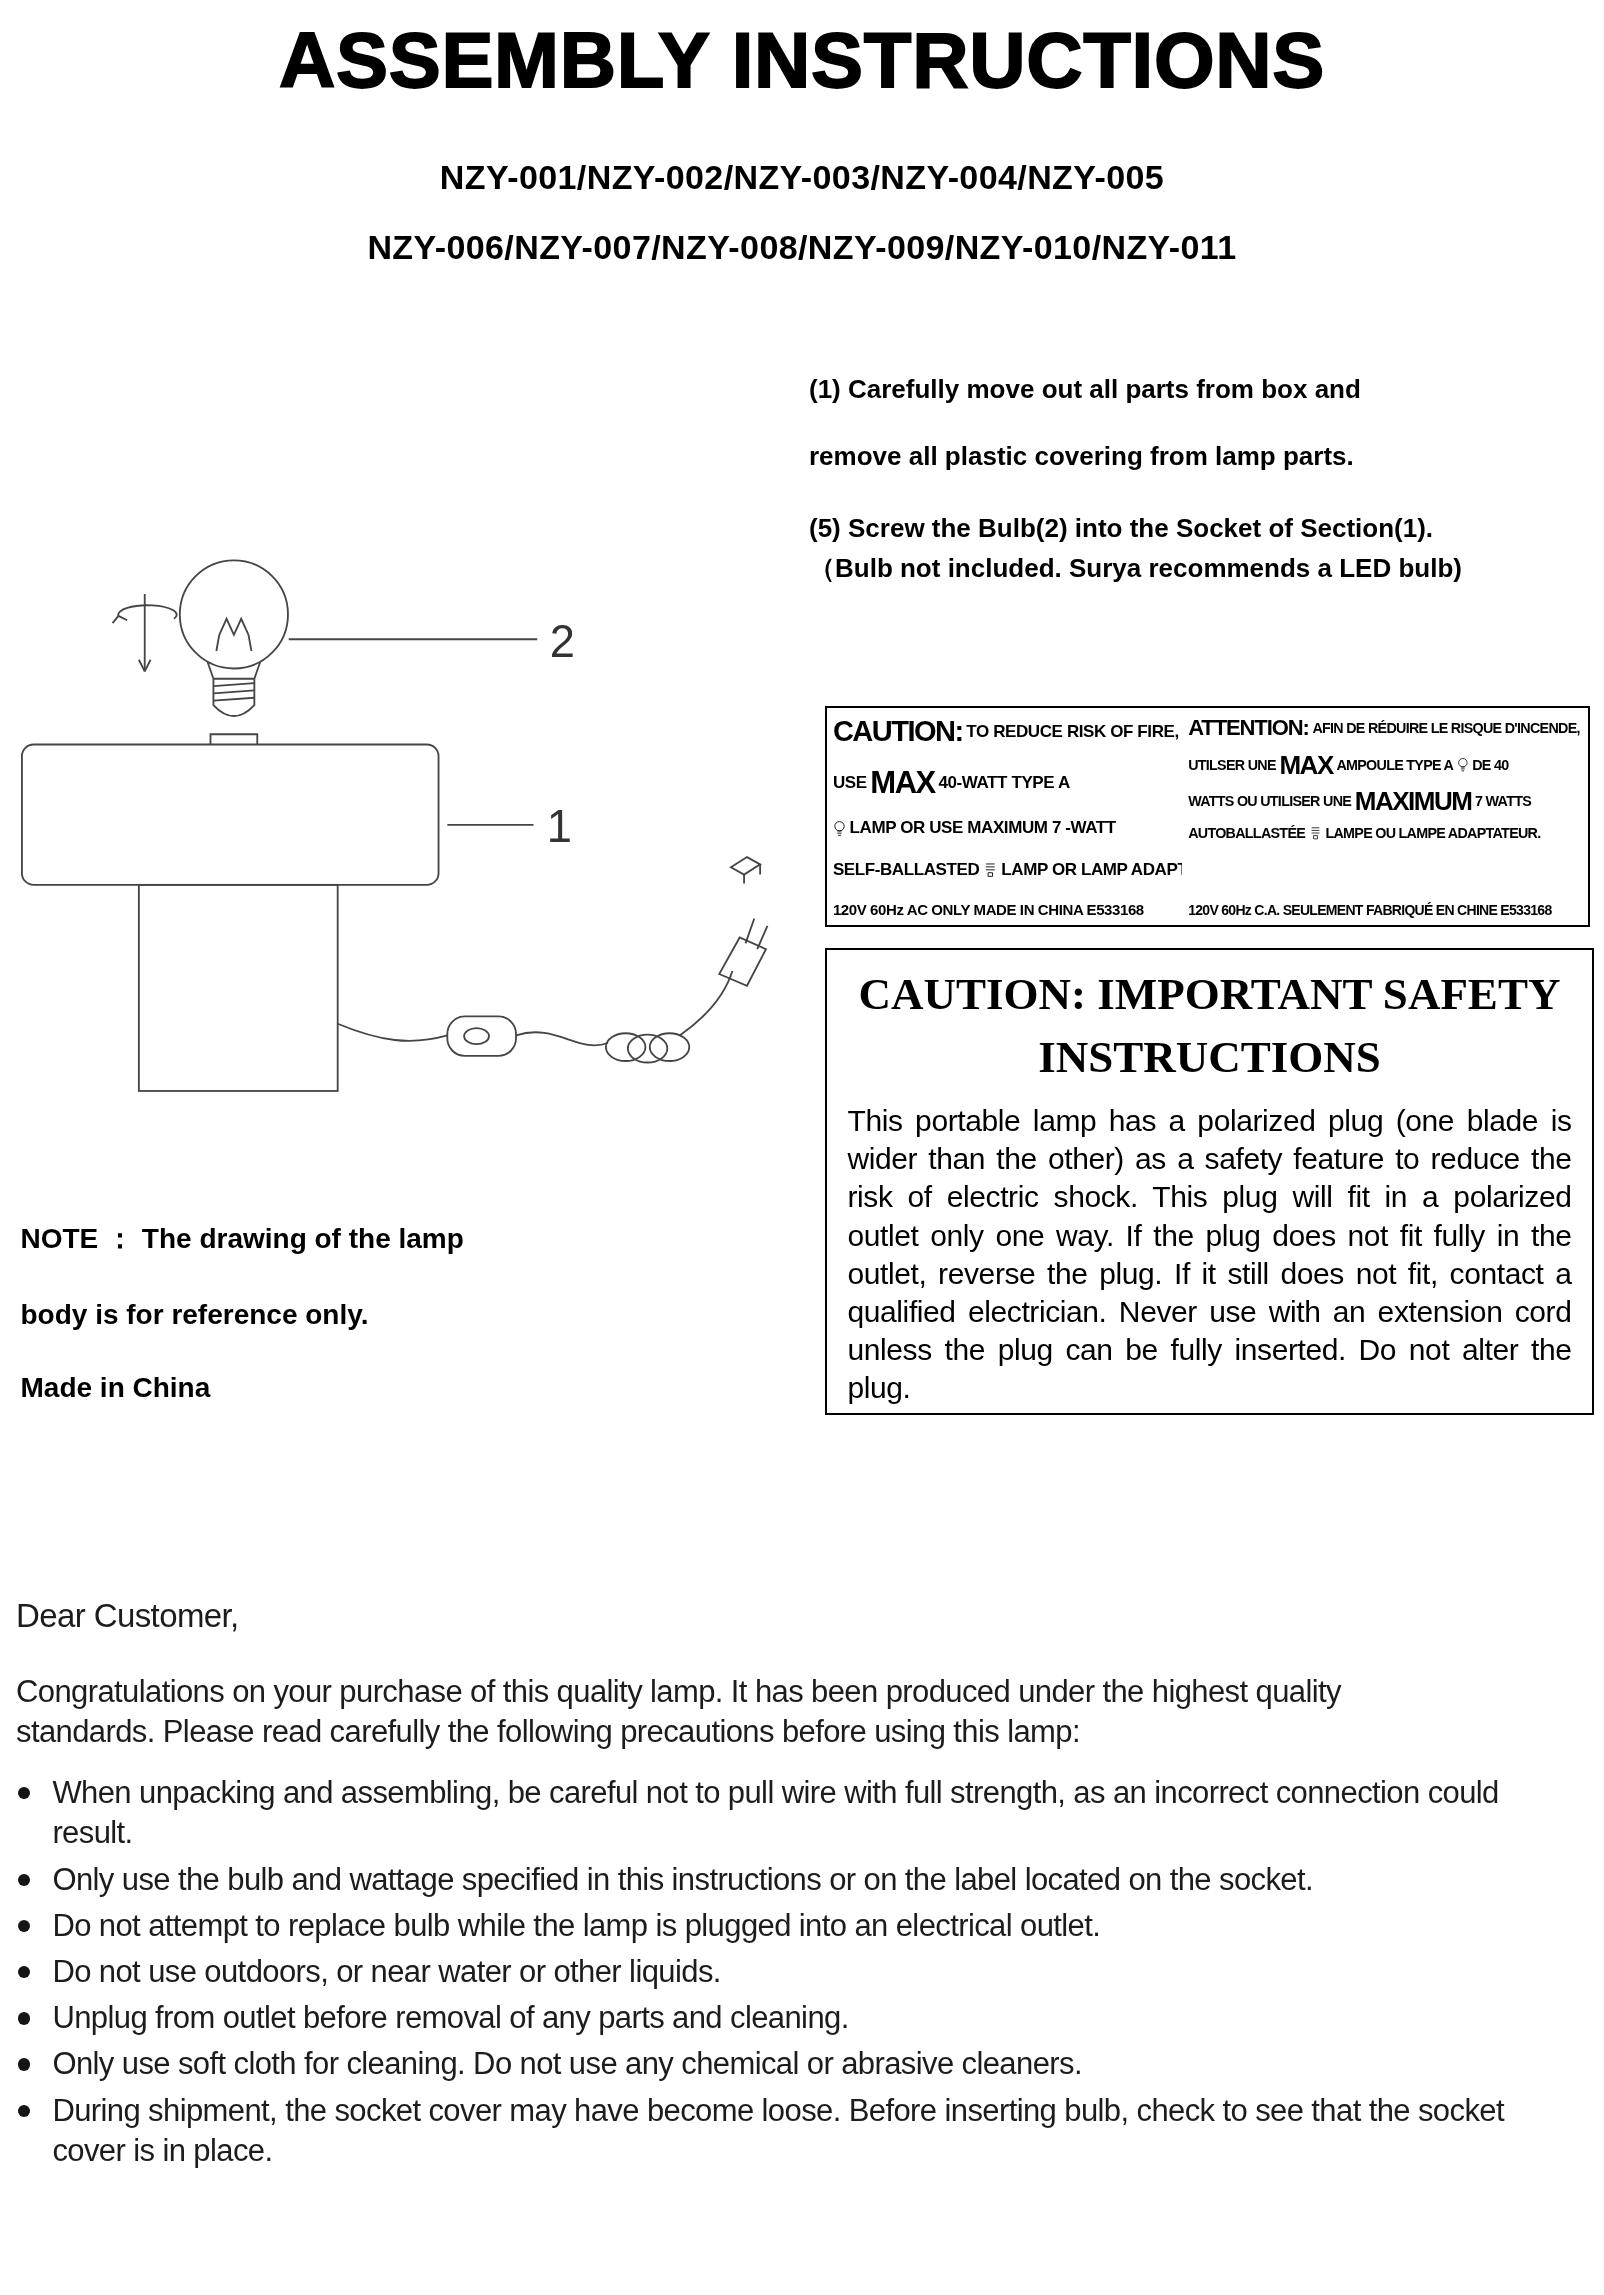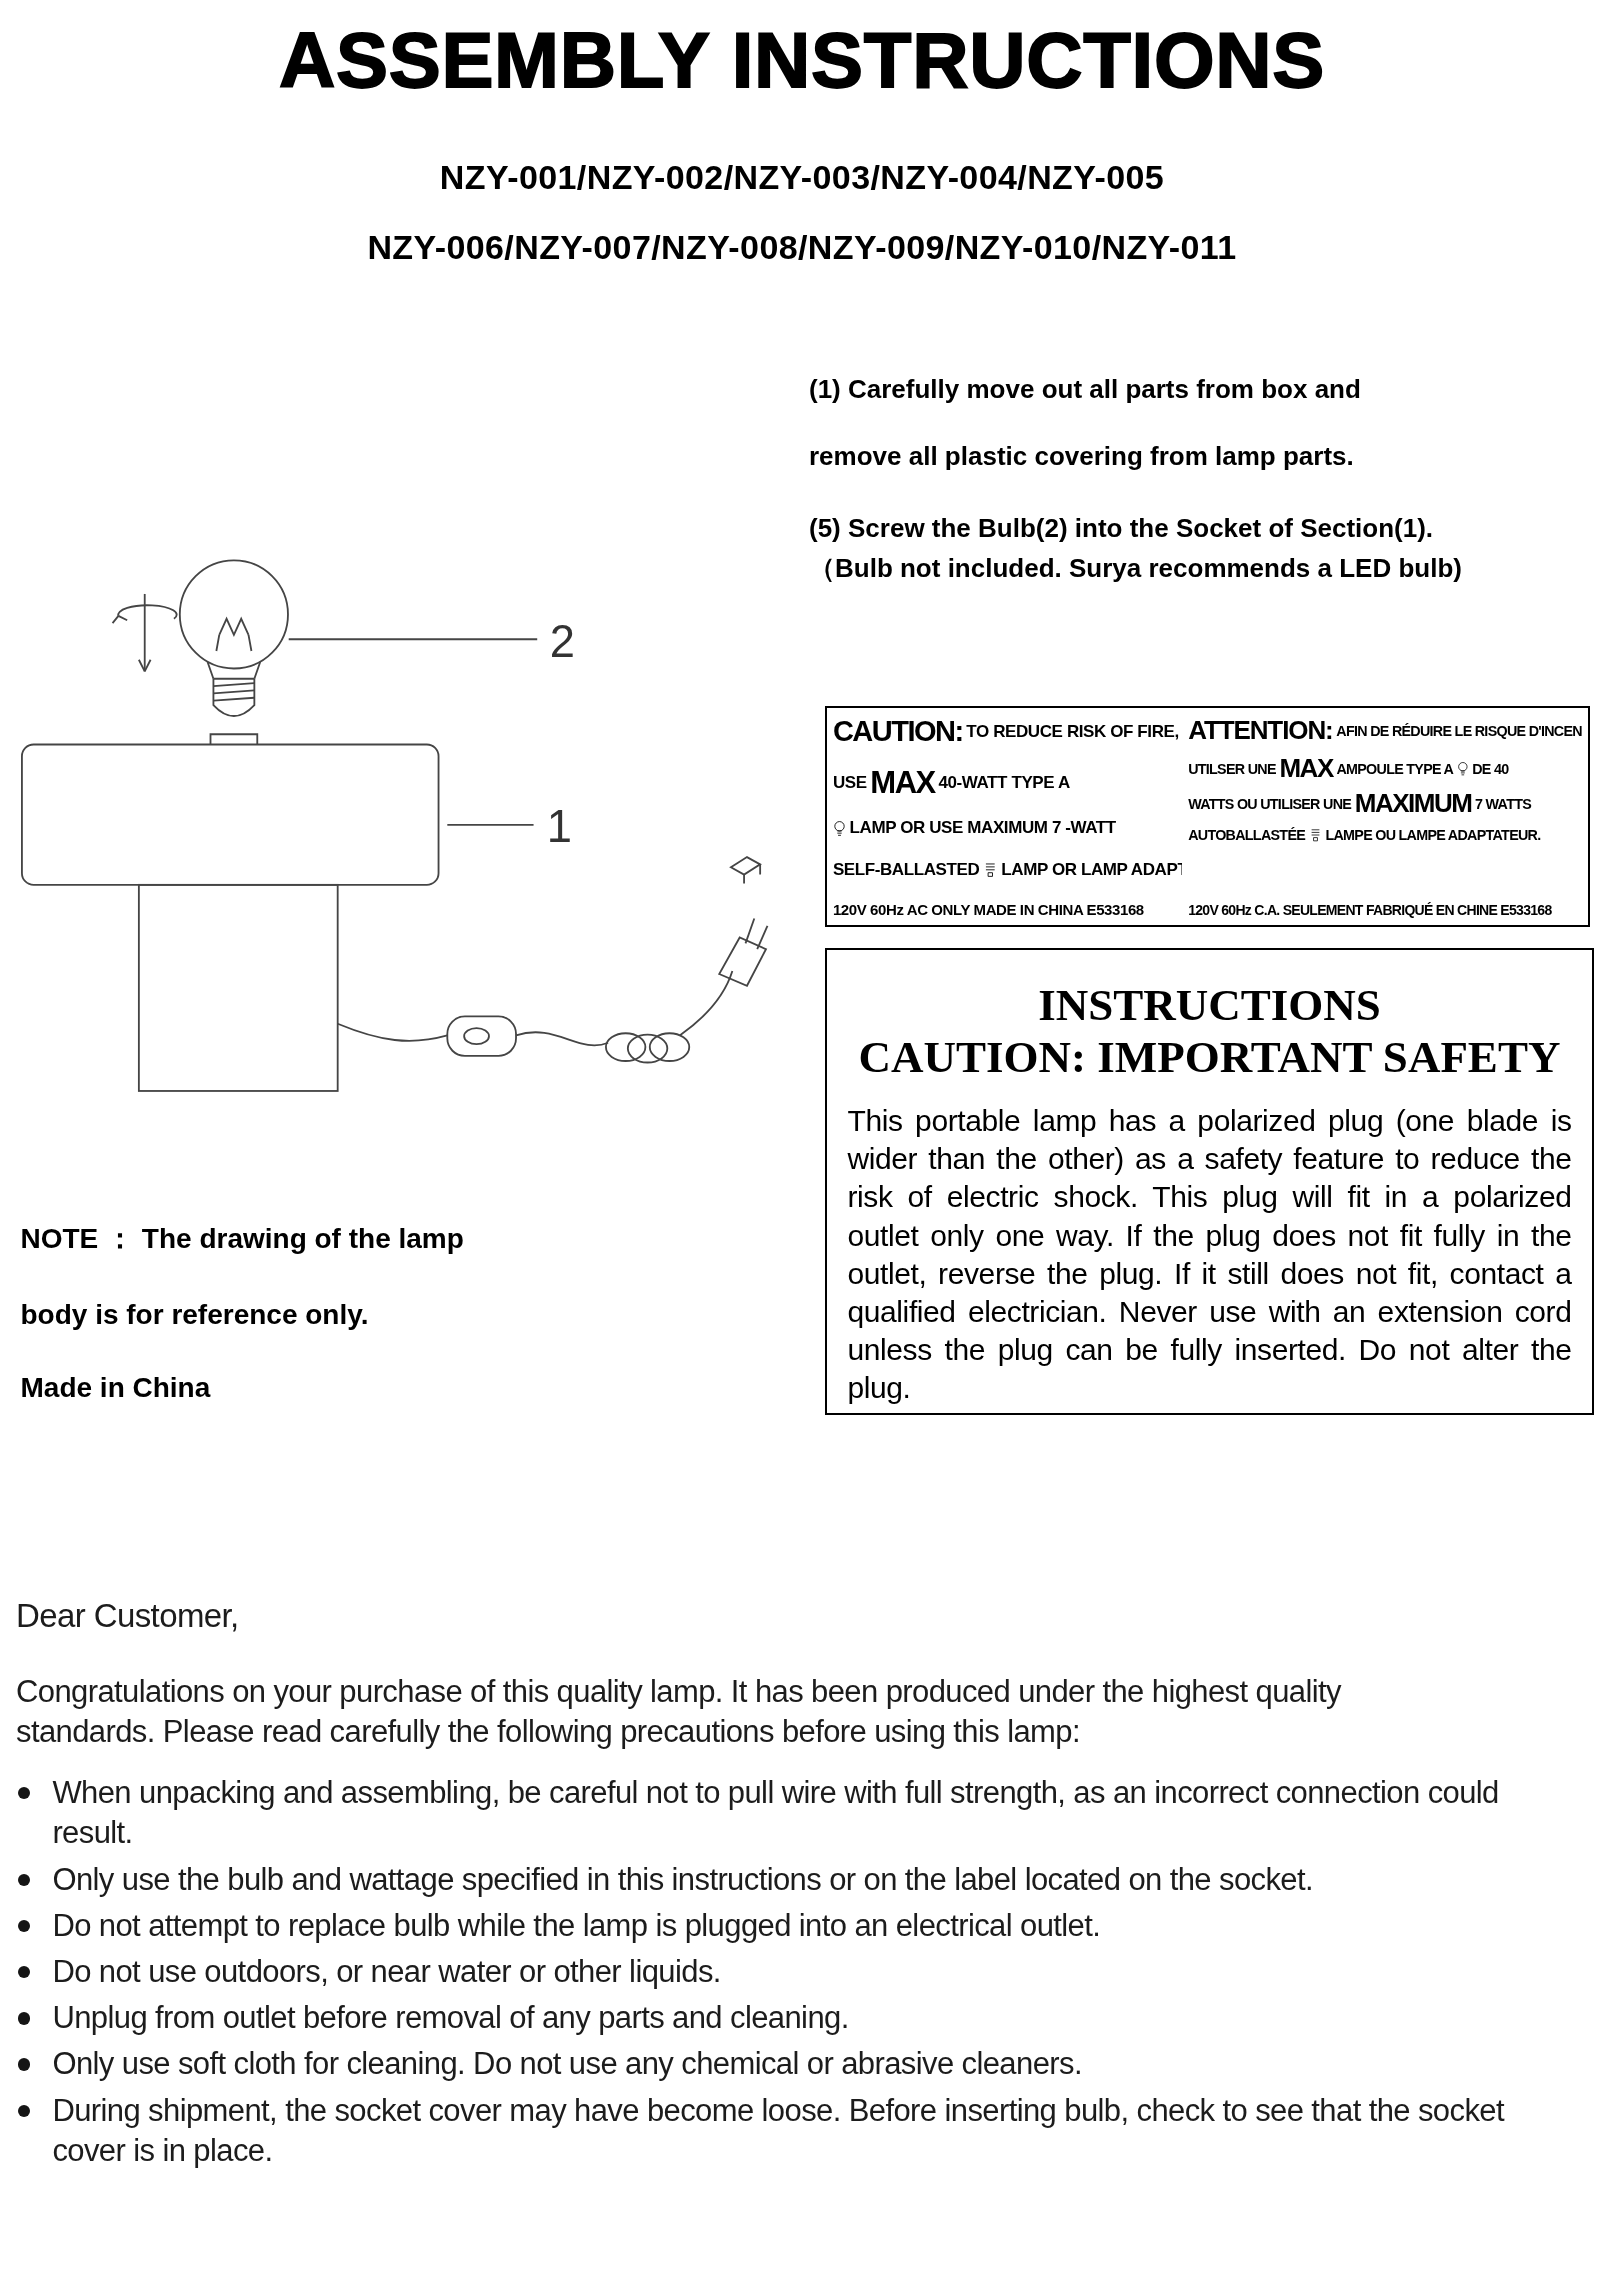--- a/index.html
+++ b/index.html
@@ -35,21 +35,21 @@
     border:2.9px solid #000;box-sizing:border-box;display:flex;padding:7.3px 5.9px;gap:5.9px;
   }
   .cl-col{display:flex;flex-direction:column;justify-content:space-between;overflow:hidden;height:100%;}
   .cl-en{width:47%;}
   .cl-fr{width:53%;}
   .cl-line{white-space:nowrap;font-weight:700;display:flex;align-items:center;gap:3.7px;}
   .cl-head{font-size:29px;letter-spacing:-1.5px;}
   .cl-sm{font-size:17px;letter-spacing:-0.4px;}
   .cl-big{font-size:31px;letter-spacing:-1.5px;line-height:.9;}
   .cl-tiny{font-size:15px;letter-spacing:-0.4px;}
-  .cl-fr .cl-head{font-size:26px;letter-spacing:-1.1px;}
+  .cl-fr .cl-head{font-size:22px;letter-spacing:-1.1px;}
   .cl-fr .cl-sm{font-size:14.3px;letter-spacing:-0.7px;}
   .cl-fr .cl-big{font-size:26px;}
   .cl-fr .cl-tiny{font-size:14px;letter-spacing:-0.7px;margin-top:48px;}
   .mini-ic{display:inline-flex;flex:0 0 auto;}
   .mini-ic svg{display:block;stroke:#000;fill:none;stroke-width:1.2px;}
 
   
   .safety-box{
     position:absolute;left:825px;top:948px;width:769px;height:467px;
     border:2.9px solid #000;box-sizing:border-box;padding:17.6px 20.5px 0;
@@ -208,22 +208,22 @@
           </span>
         <span class="cl-sm">LAMPE OU LAMPE ADAPTATEUR.</span>
       </div>
       <div class="cl-line">
         <span class="cl-tiny">120V 60Hz C.A. SEULEMENT FABRIQUÉ EN CHINE  E533168</span>
       </div>
     </div>
   </div>
 
   <div class="safety-box">
+    <p class="sb-title">CAUTION: IMPORTANT SAFETY</p>
     <p class="sb-title sb-title2">INSTRUCTIONS</p>
-    <p class="sb-title">CAUTION: IMPORTANT SAFETY</p>
     <div class="sb-body">This portable lamp has a polarized plug (one blade is wider than the other) as a safety feature to reduce the risk of electric shock. This plug will fit in a polarized outlet only one way. If the plug does not fit fully in the outlet, reverse the plug. If it still does not fit, contact a qualified electrician. Never use with an extension cord unless the plug can be fully inserted. Do not alter the plug.</div>
   </div>
 
   <div class="note">
     <p>NOTE ：  The drawing of the lamp</p>
     <p>body is for reference only.</p>
     <p>Made in China</p>
   </div>
 
   <div class="customer">

